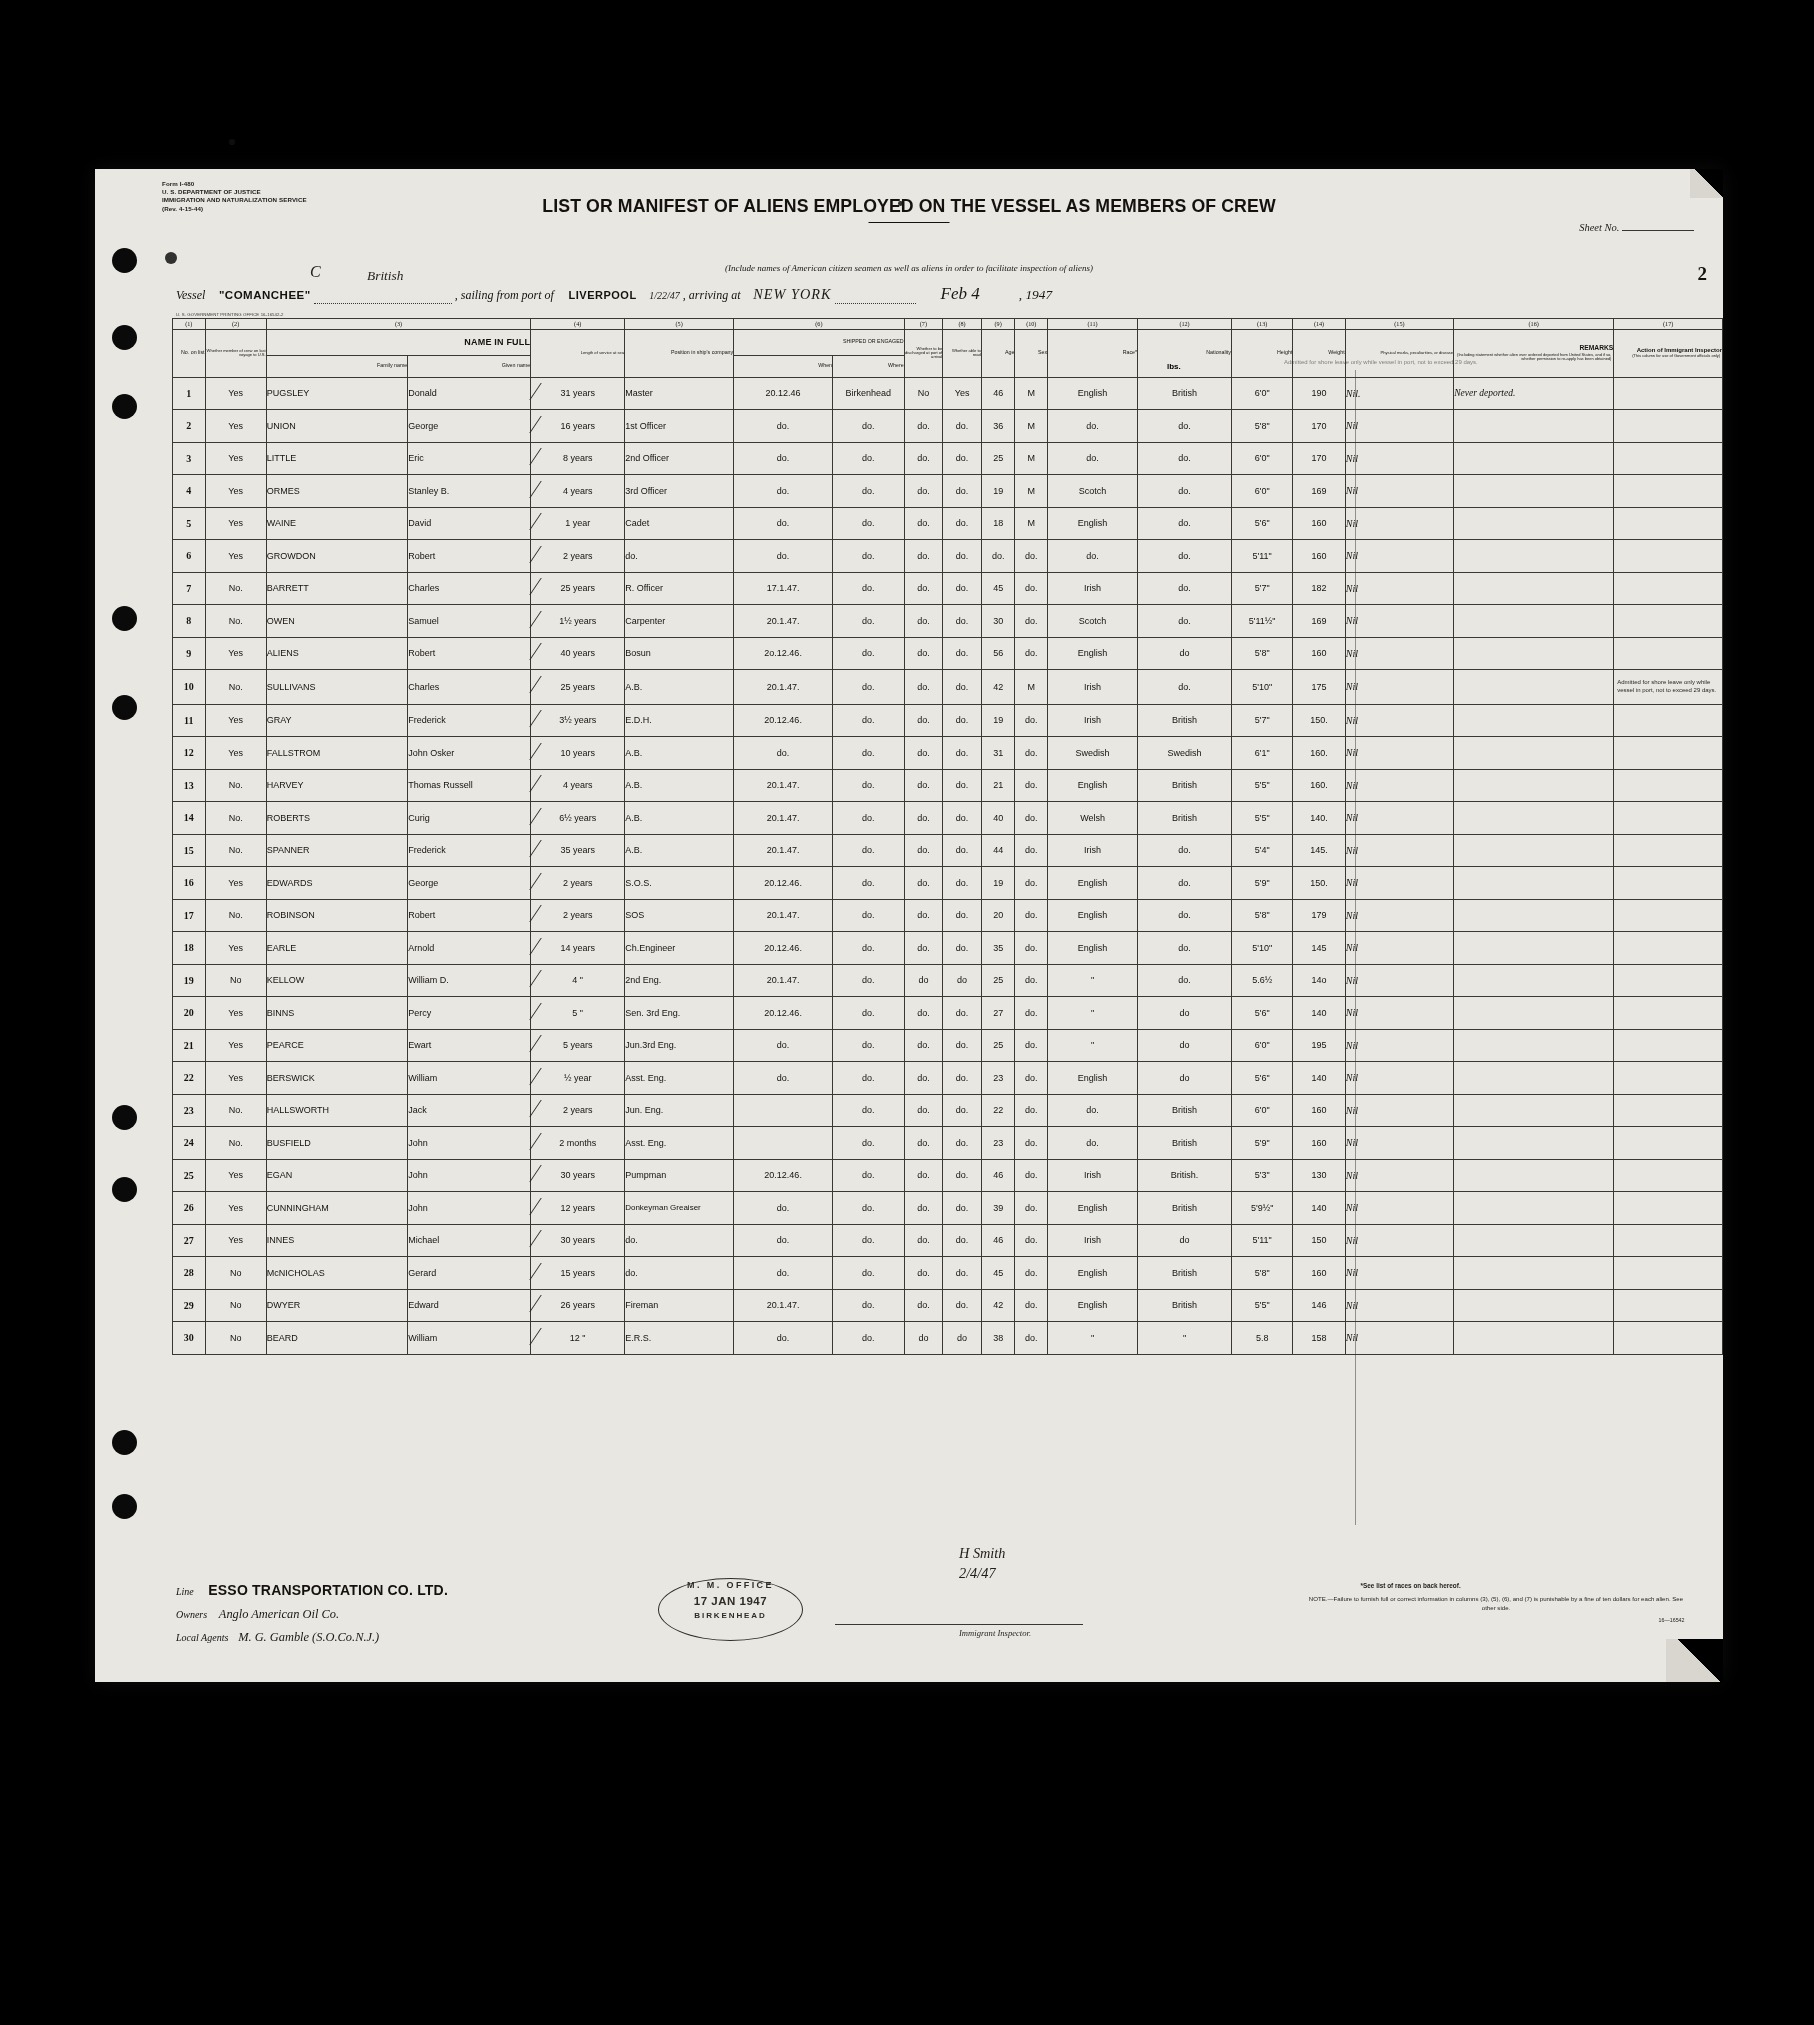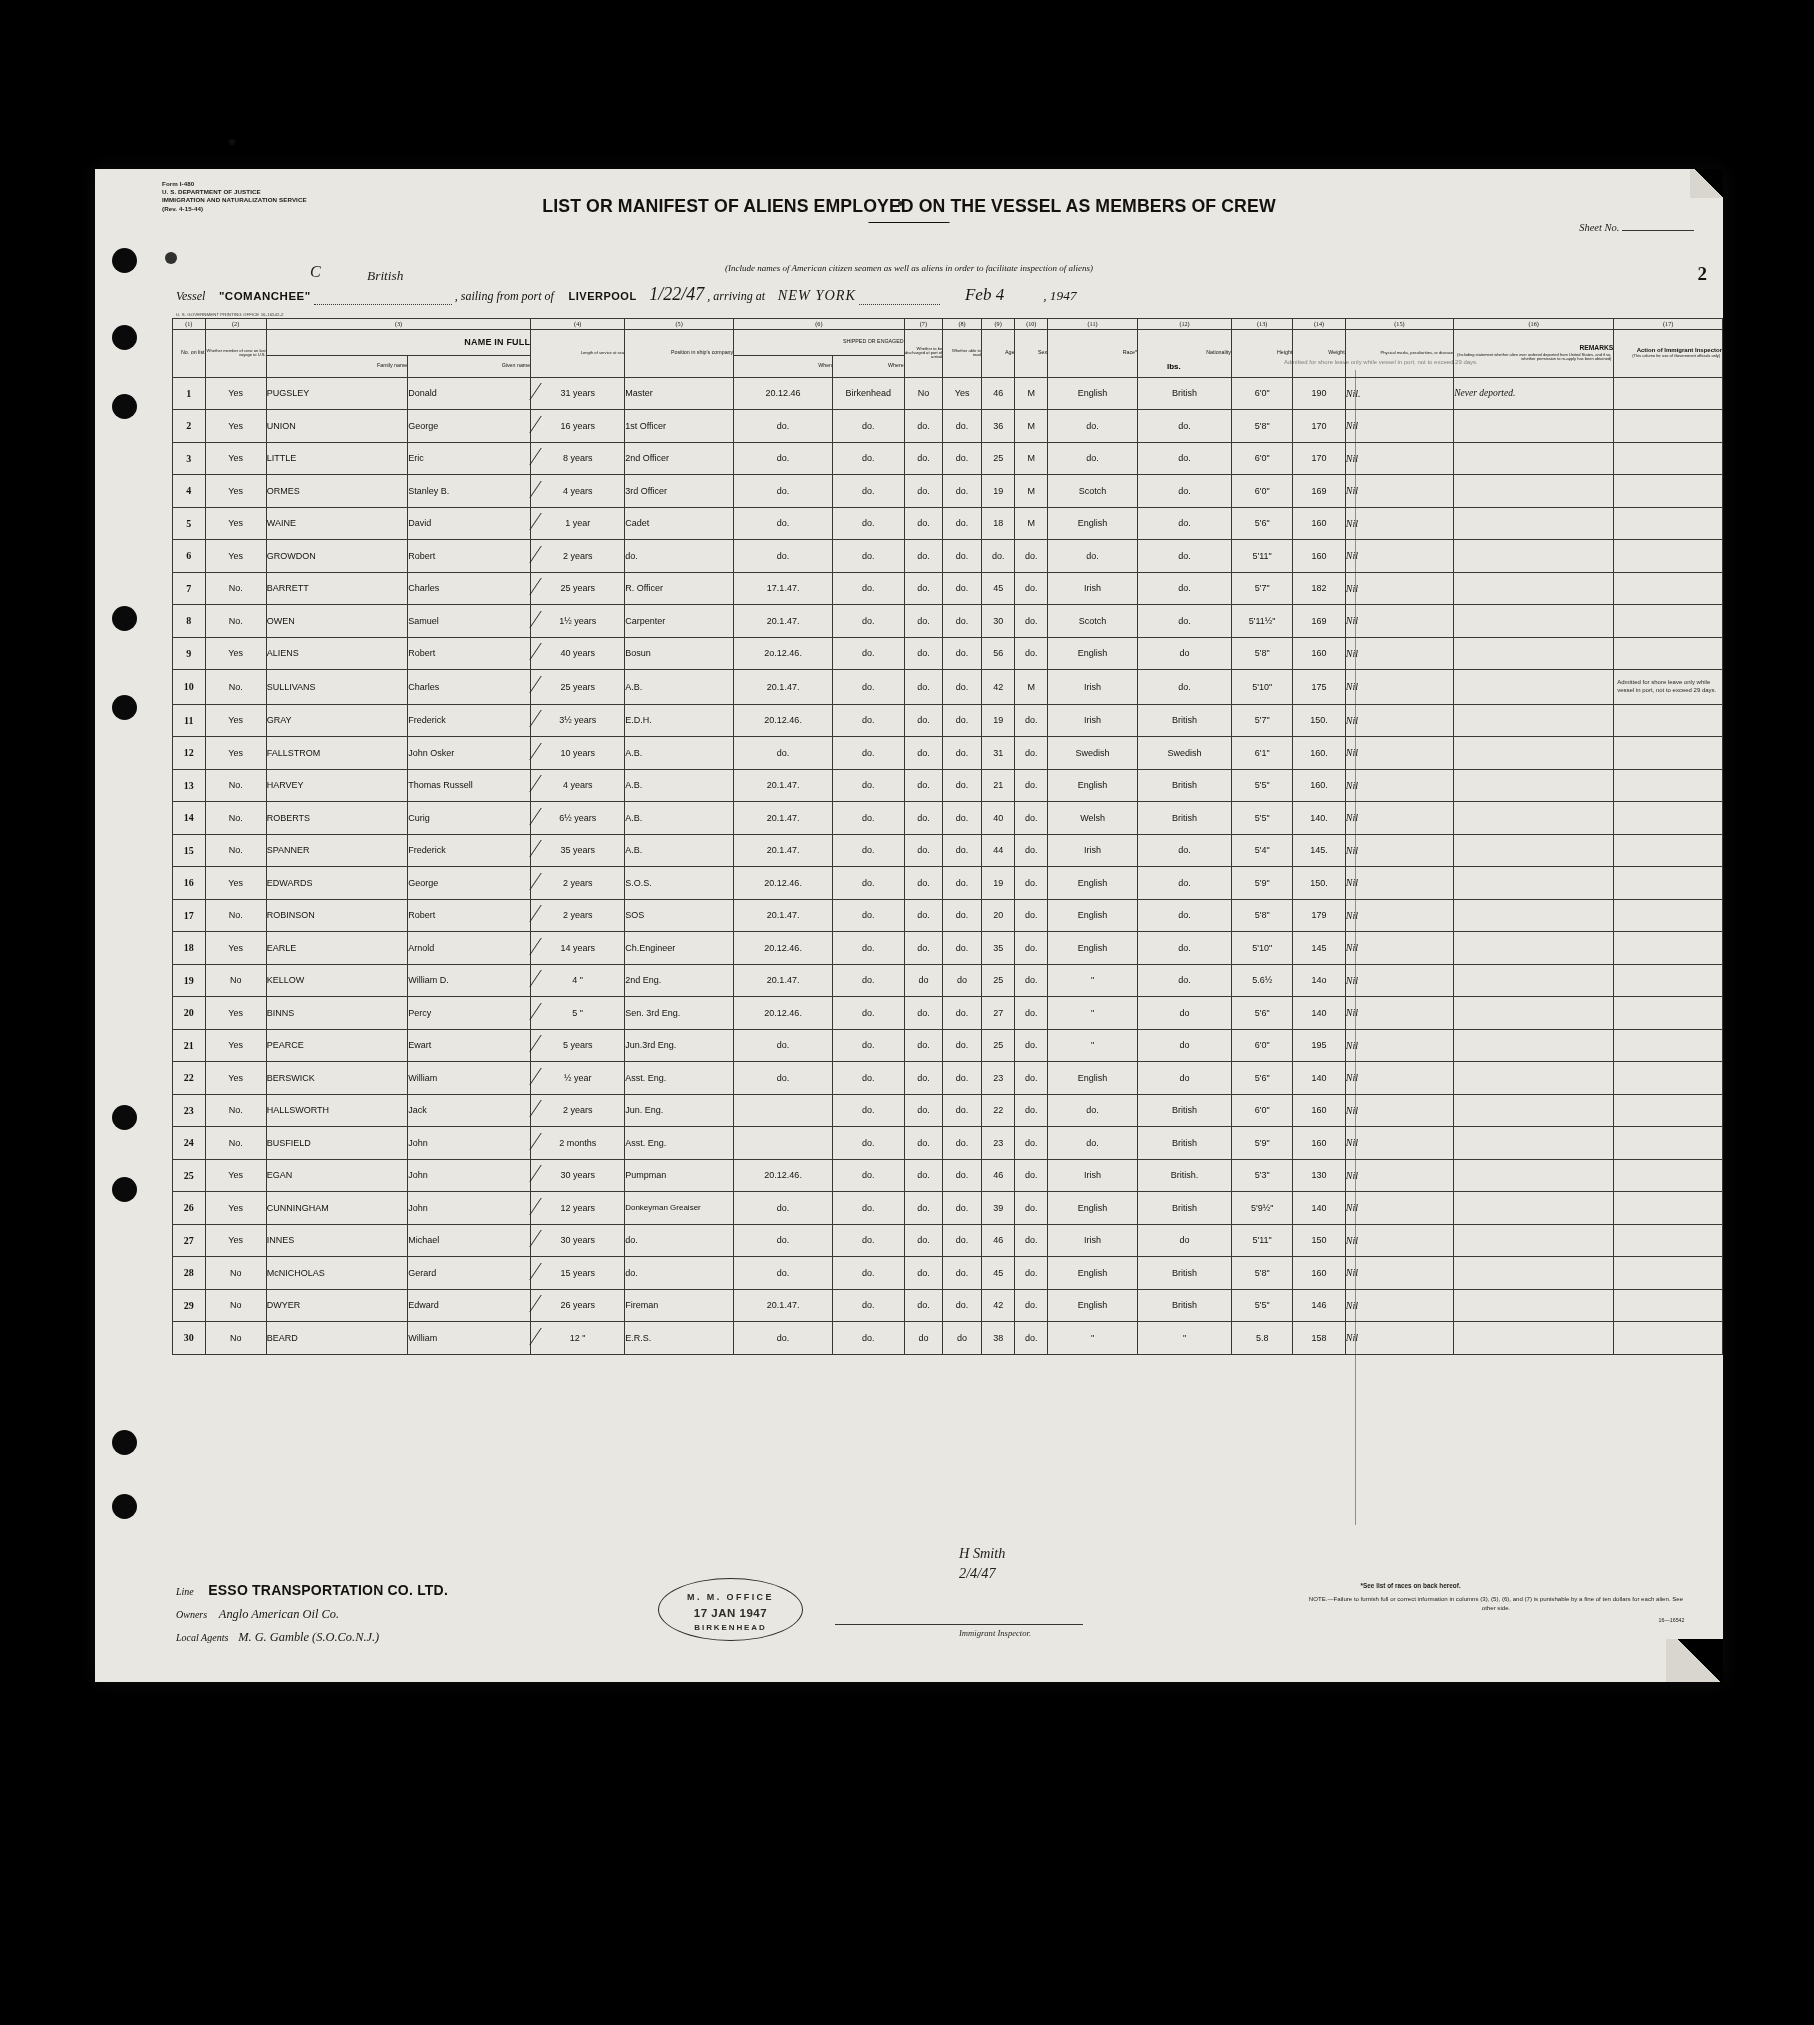--- a/index.html
+++ b/index.html
@@ -48,21 +48,21 @@
   .hwc{font-family:"Liberation Serif",serif;font-style:italic;font-size:9.5px;}
   .nil{font-family:"Liberation Serif",serif;font-style:italic;font-size:10px;padding-left:10.5px;}
   .remarkbox{font-family:"Liberation Sans",sans-serif;font-size:6px;line-height:1.25;color:#2a2723;}
 
   
   .footer{position:absolute;left:81px;top:1413px;right:29px;height:86px;}
   .fline{font-family:"Liberation Serif",serif;font-size:10px;font-style:italic;color:#14110f;margin-bottom:8.6px;white-space:nowrap;}
   .fline b{font-family:"Liberation Sans",sans-serif;font-style:normal;font-weight:bold;font-size:14px;letter-spacing:0.2px;}
   .stamp{position:absolute;left:482px;top:-3.8px;width:143px;height:61px;border:1.4px solid #2e2b27;border-radius:50%;
          text-align:center;font-family:"Liberation Sans",sans-serif;color:#2e2b27;}
-  .stamp .s1{font-size:9px;font-weight:bold;letter-spacing:2.4px;margin-top:13px;}
+  .stamp .s1{font-size:9px;font-weight:bold;letter-spacing:2.4px;margin-top:1px;}
   .stamp .s2{font-size:11.5px;font-weight:bold;margin-top:4.8px;letter-spacing:0.5px;}
   .stamp .s3{font-size:8px;font-weight:bold;letter-spacing:1.9px;margin-top:3.8px;}
   .inspline{position:absolute;left:659px;top:42px;width:248px;border-bottom:0.7px solid #3a3733;}
   .insplabel{position:absolute;left:783px;top:46px;font-family:"Liberation Serif",serif;font-style:italic;font-size:8.6px;color:#2a2723;}
   .notes{position:absolute;right:9.5px;top:0px;width:377px;font-family:"Liberation Sans",sans-serif;font-size:6.4px;color:#201d1a;line-height:1.35;text-align:center;}
   .notes .nb{font-size:6.1px;}
   .sigblock{position:absolute;left:783px;top:-37px;font-family:"Liberation Serif",serif;font-style:italic;font-size:14.3px;color:#232019;}
   .edgecurl{position:absolute;right:0;bottom:0;width:57px;height:43px;background:linear-gradient(225deg,#000 0 46%,#d9d6d0 46%);}
   .curltop{position:absolute;right:0;top:0;width:33px;height:29px;background:linear-gradient(225deg,#000 0 46%,#d9d6d0 46%);}
   .vline{position:absolute;left:1260px;top:201px;width:1px;height:1155px;background:#4a4741;opacity:.55;}
@@ -96,21 +96,21 @@
 
     <div class="vesselline">
       <span>Vessel</span>
       <span style="display:inline-block;width:7.6px"></span>
       <b>"COMANCHEE"</b>
       <span class="dots" style="width:138px"></span>
       <span>, sailing from port of</span>
       <span style="display:inline-block;width:8.6px"></span>
       <b style="font-size:11px">LIVERPOOL</b>
       <span style="display:inline-block;width:6.7px"></span>
-      <span class="hand" style="font-size:18px">1/22/47</span>
+      <span class="hand" style="font-size:10px">1/22/47</span>
       <span>, arriving at</span>
       <span style="display:inline-block;width:6.7px"></span>
       <span class="hand" style="font-size:14.3px;letter-spacing:1px">NEW YORK</span>
       <span class="dots" style="width:81px"></span>
       <span style="display:inline-block;width:19px"></span>
       <span class="hand" style="font-size:17px">Feb 4</span>
       <span style="display:inline-block;width:33px"></span>
       <span class="hand" style="font-size:13.4px">, 1947</span>
     </div>
 

